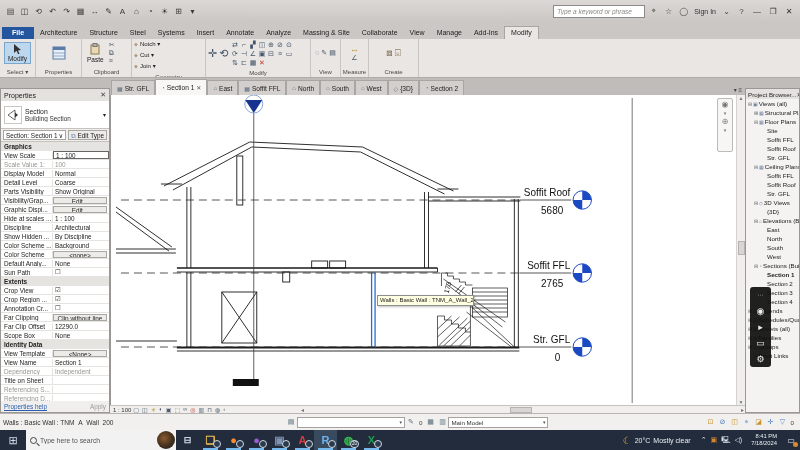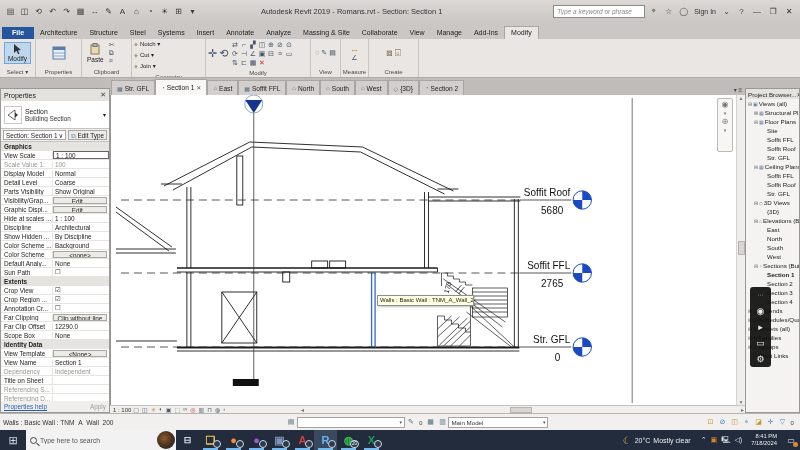--- a/index.html
+++ b/index.html
@@ -160,21 +160,20 @@
         <span class="qat-ic">▦</span>
         <span class="qat-ic">↔</span>
         <span class="qat-ic">✎</span>
         <span class="qat-ic">A</span>
         <span class="qat-ic">⌂</span>
         <span class="qat-ic">◔</span>
         <span class="qat-ic">☀</span>
         <span class="qat-ic">⊞</span>
         <span class="qat-ic">▾</span>
       </div>
-    <div class="title">Autodesk Revit 2019 - Romans.rvt - Section: Section 1</div>
     <div class="tb-spacer"></div>
     <div class="searchbox">
       <span class="ph">Type a keyword or phrase</span>
     </div>
     <span class="tb-ic">⌖</span>
     <span class="tb-ic">☆</span>
     <span class="tb-ic">◯</span>
     <span class="signin">Sign In</span>
     <span class="tb-ic">⌄</span>
     <span class="tb-ic">?</span>

